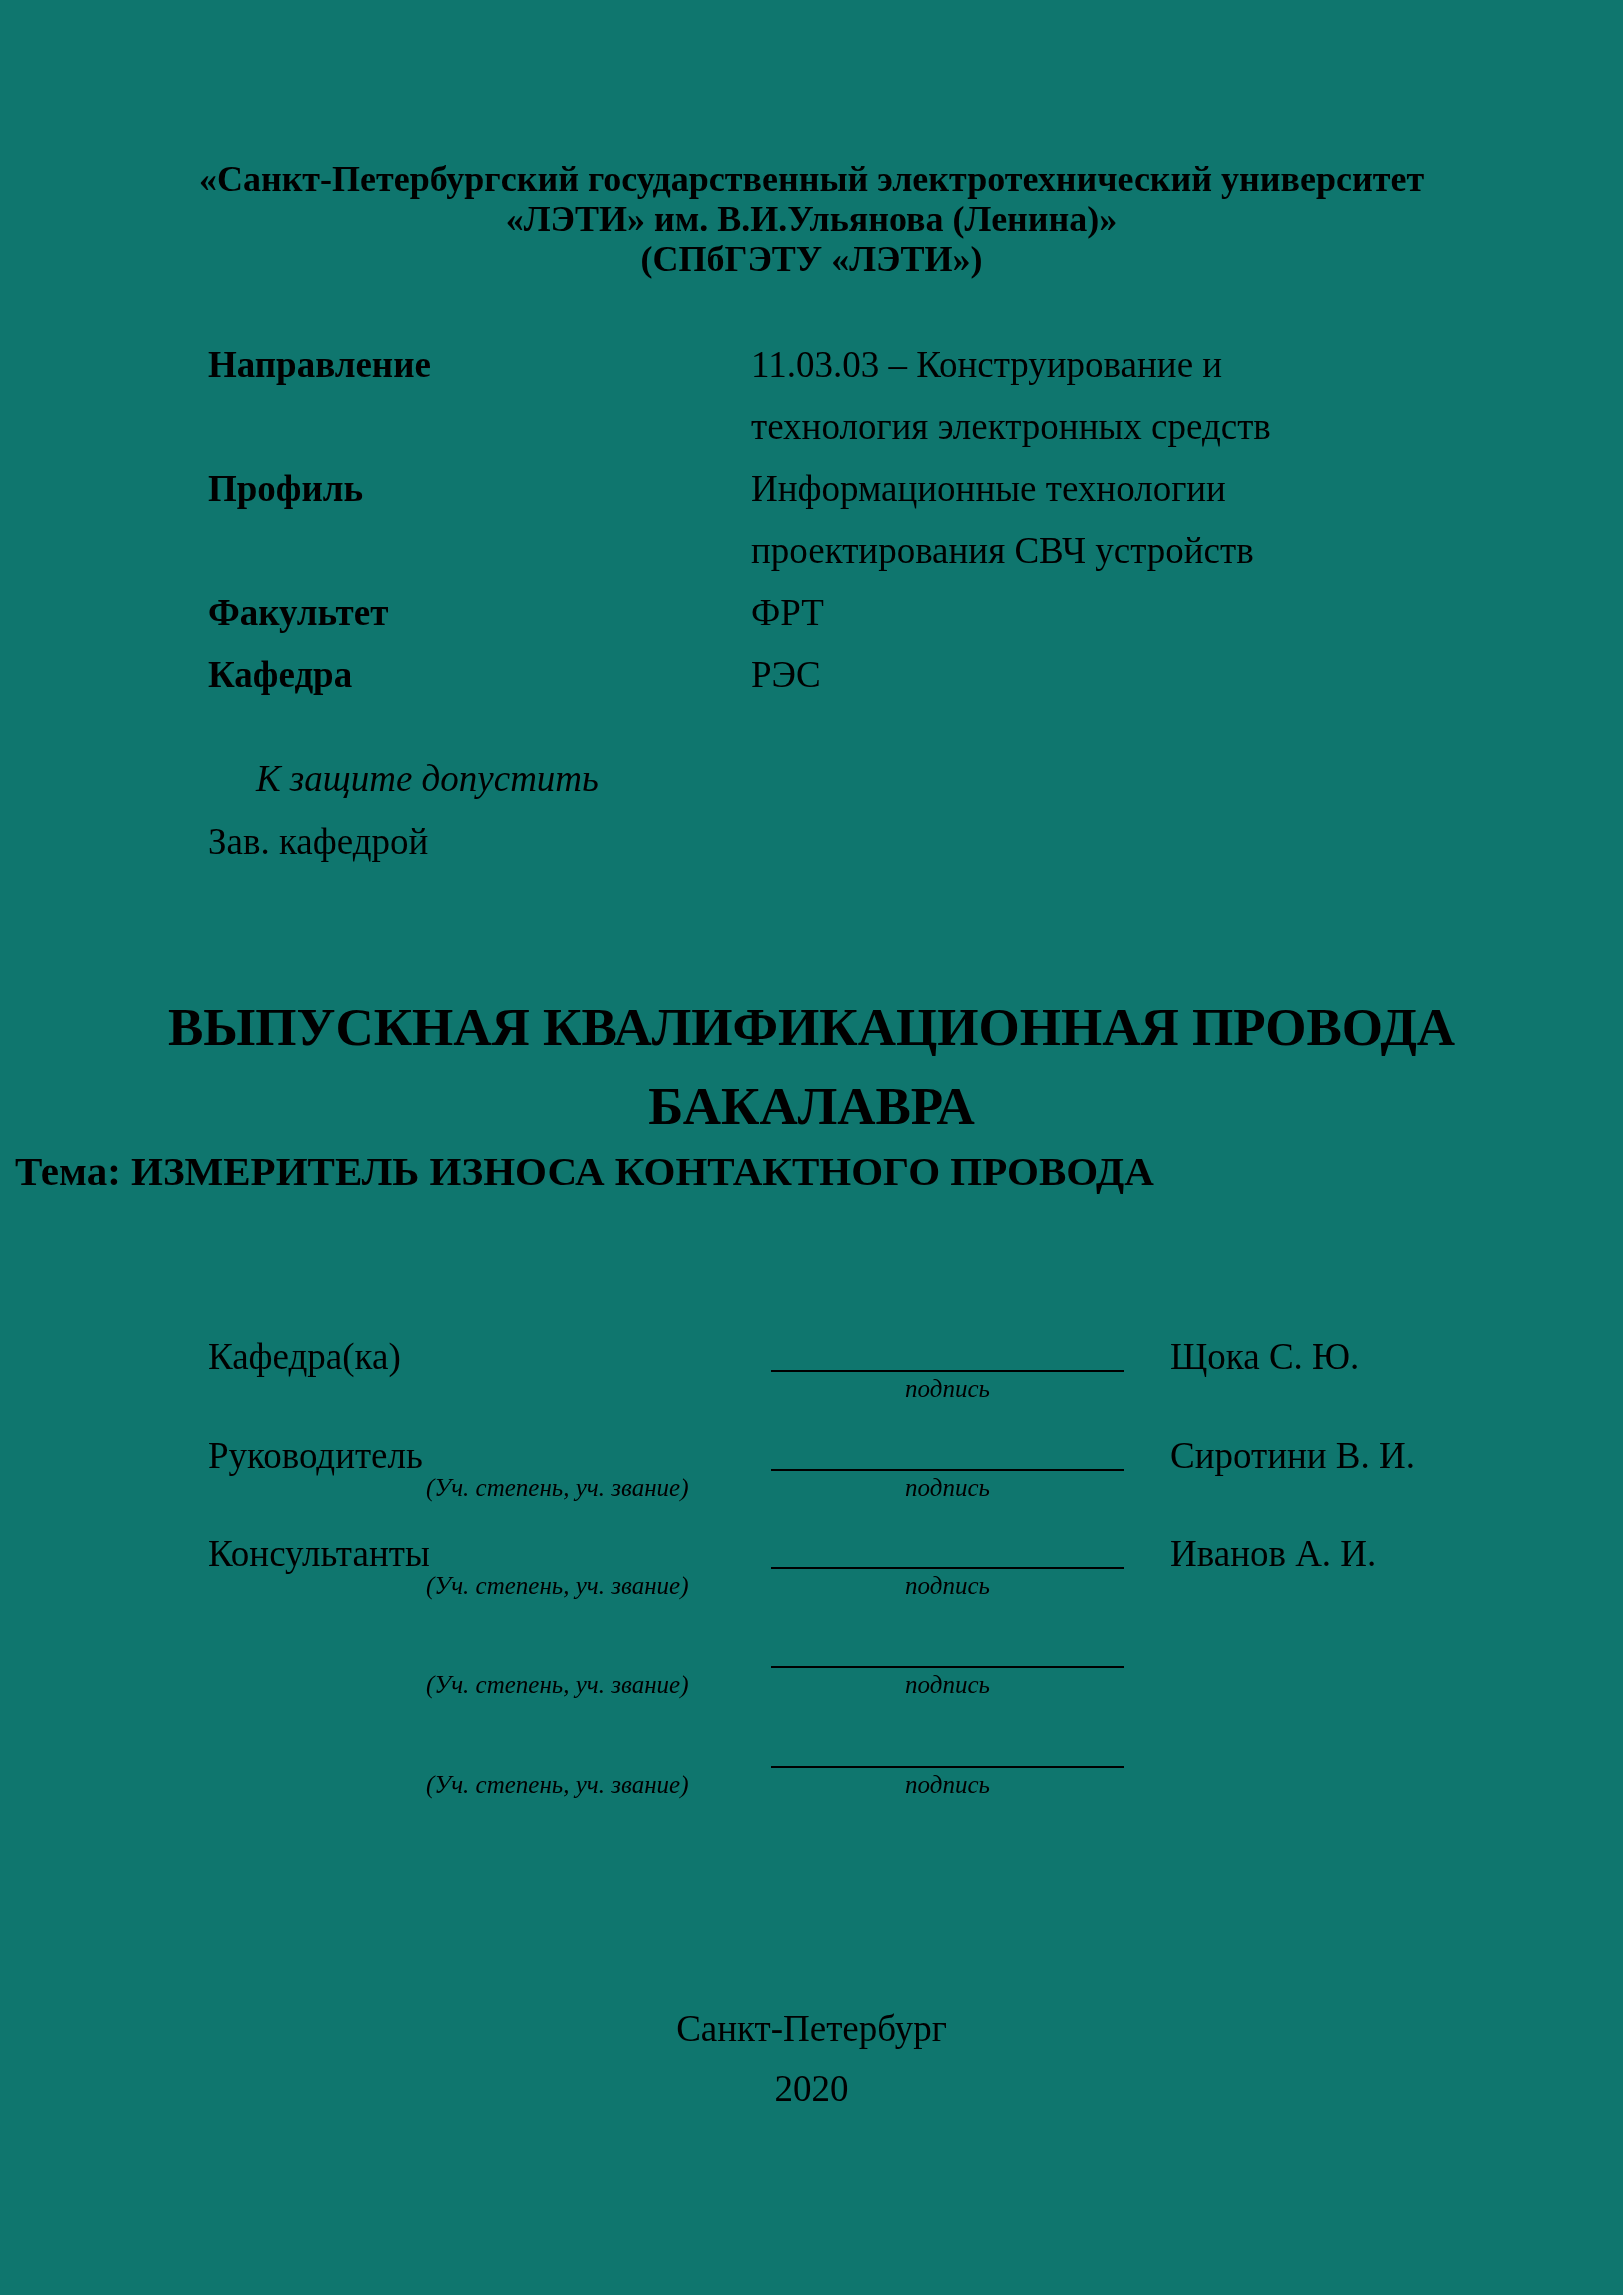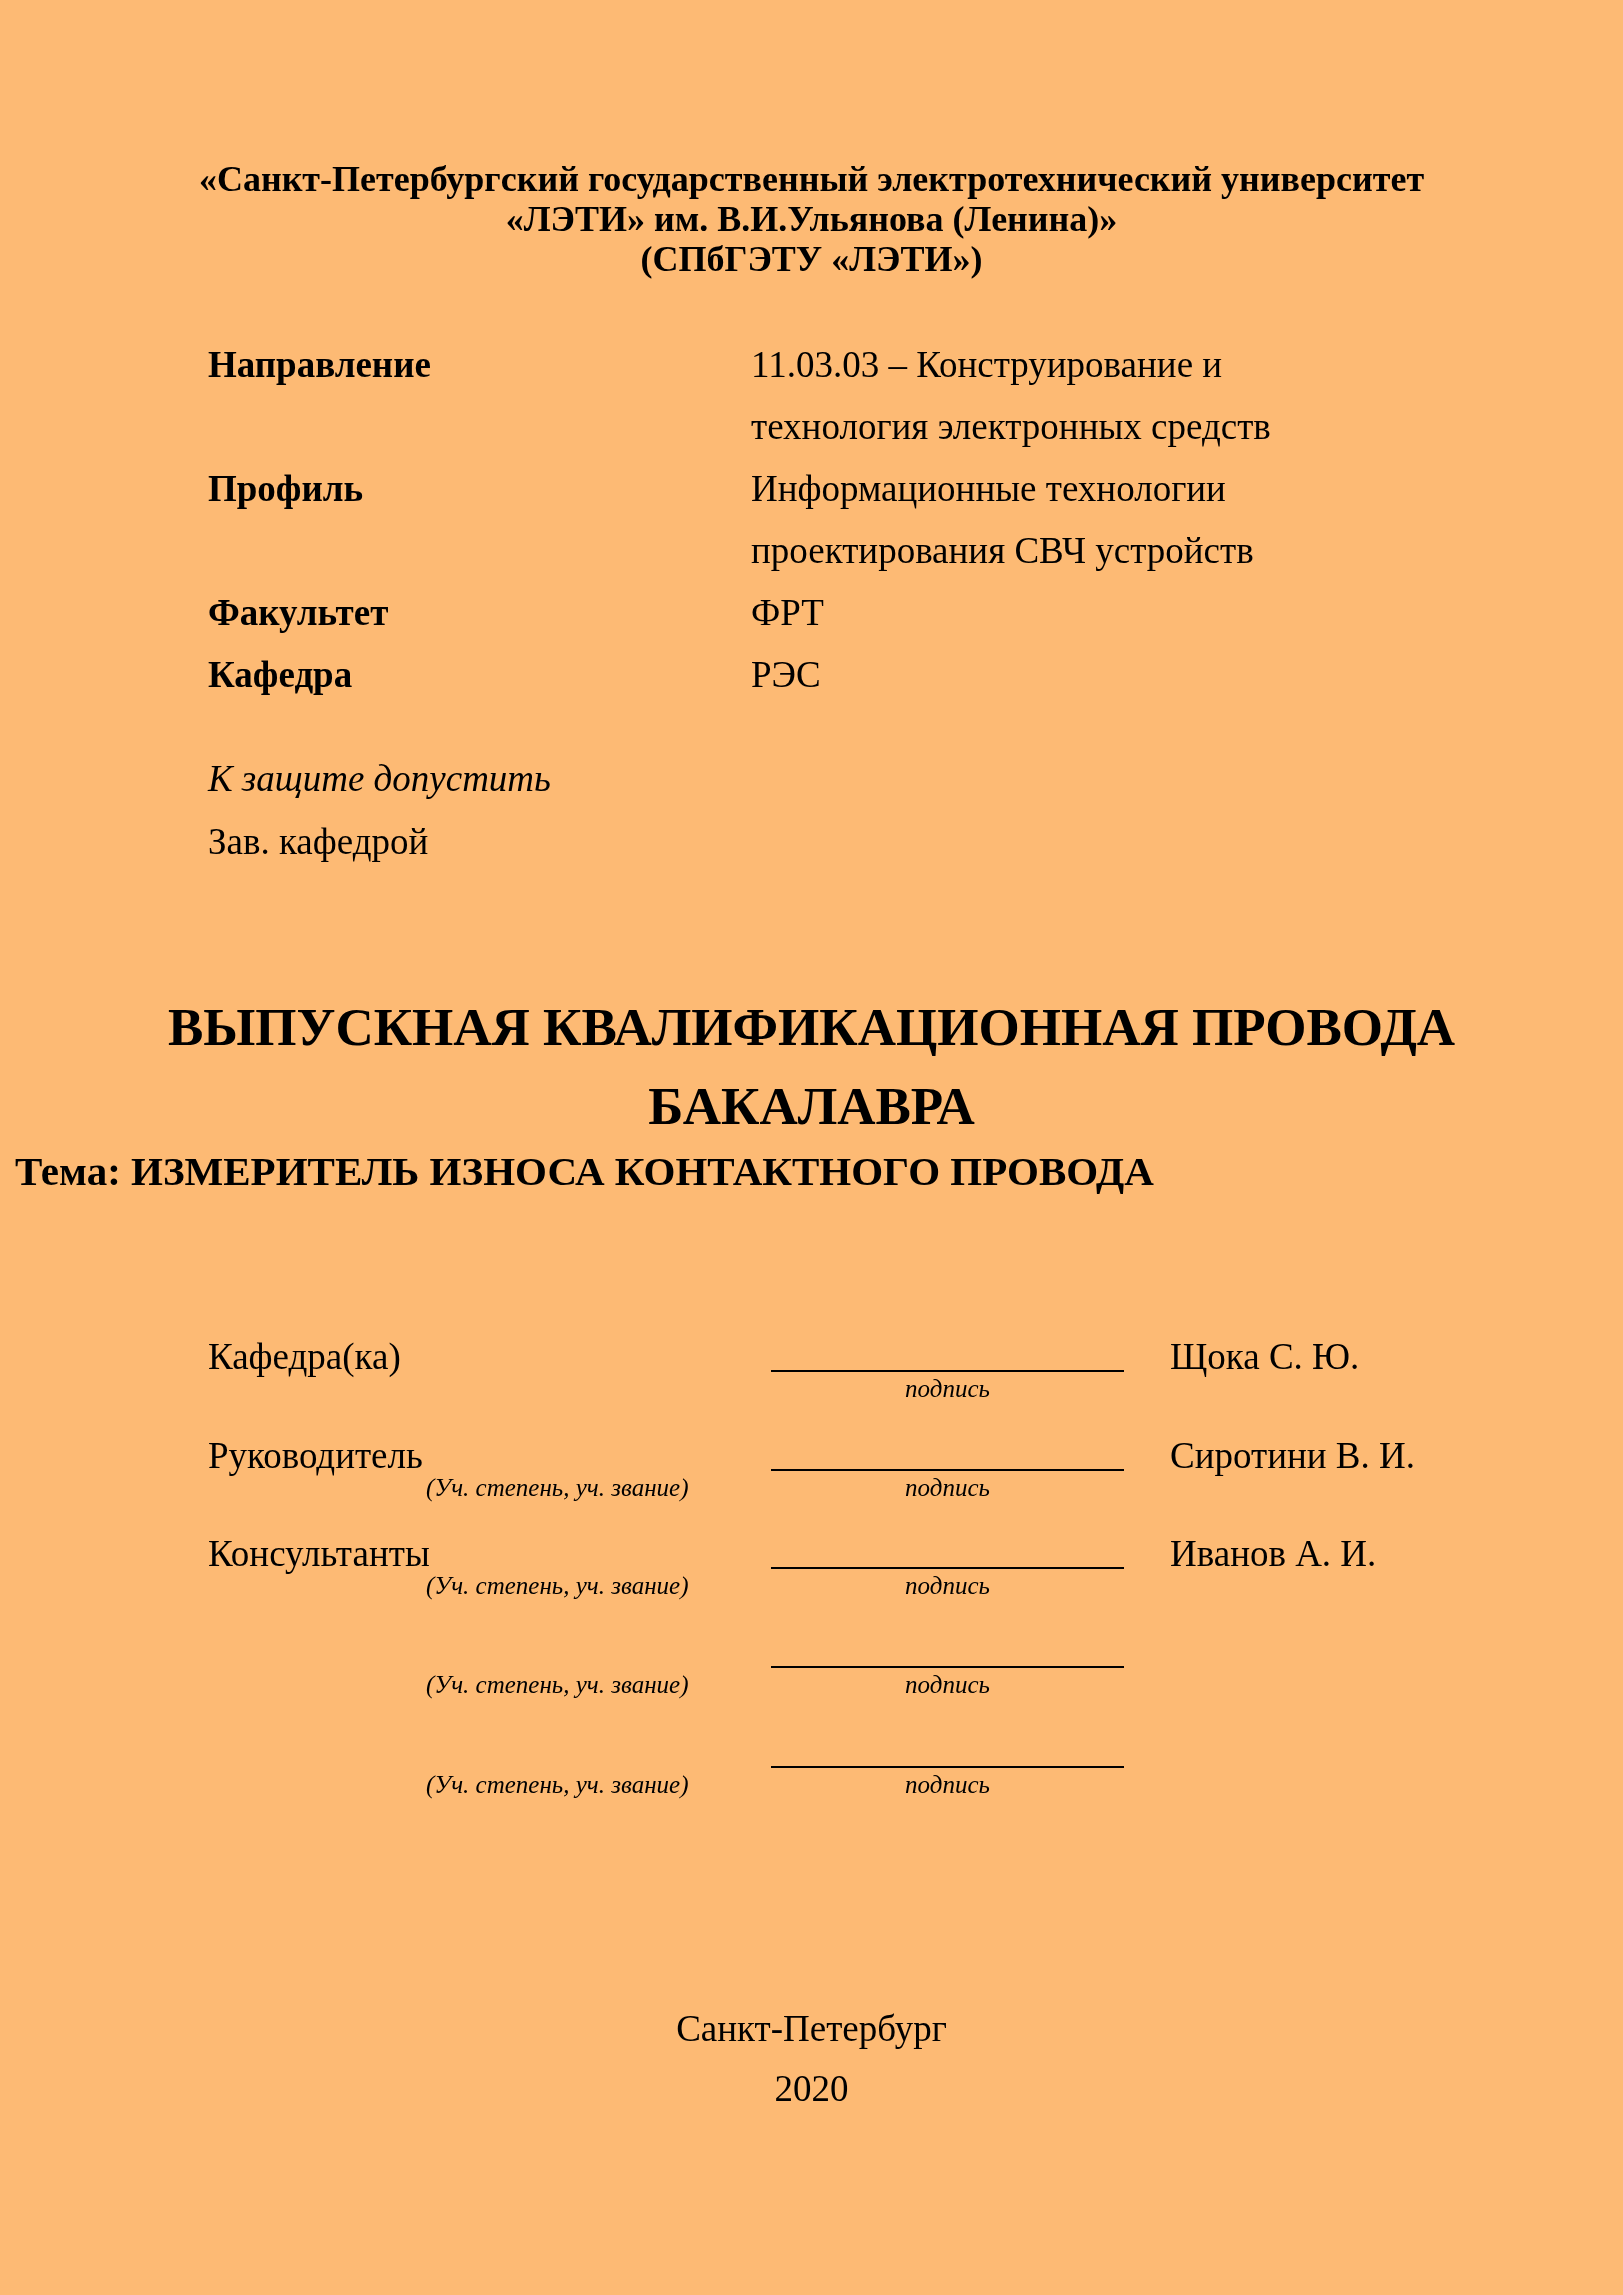--- a/index.html
+++ b/index.html
@@ -1,20 +1,20 @@
 <!DOCTYPE html>
 <html style="font-size:12.6px"><head>
 <meta charset="utf-8">
 <style>
   html, body { margin: 0; padding: 0; background: #ffffff; }
   .page {
     position: relative;
     width: 1623px;
     height: 2295px;
-    background: #fdba74;
+    background: #0f766e;
     color: #000000;
     font-family: "Liberation Serif", "DejaVu Serif", serif;
     overflow: hidden;
   }
 
   
   .uni {
     position: absolute;
     top: 159px; left: 0; width: 100%;
     text-align: center;
@@ -33,21 +33,21 @@
   .flabel { width: 543px; font-weight: 700; }
   .fvalue { white-space: nowrap; }
 
   
   .admission {
     position: absolute;
     top: 747px; left: 208px;
     font-size: 37px;
     line-height: 63px;
   }
-  .admission .it { font-style: italic; }
+  .admission .it { font-style: italic; margin-left: 48px; }
 
   
   .title-main {
     position: absolute;
     top: 988px; left: 0; width: 100%;
     text-align: center;
     font-weight: 700;
     font-size: 53px;
     line-height: 79px;
   }

